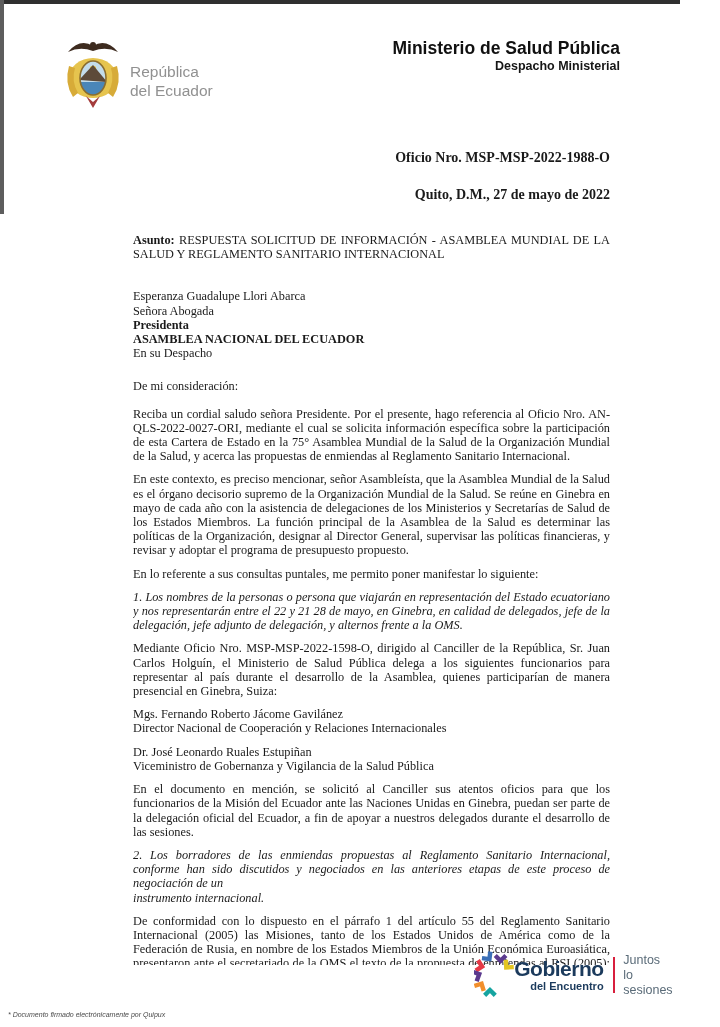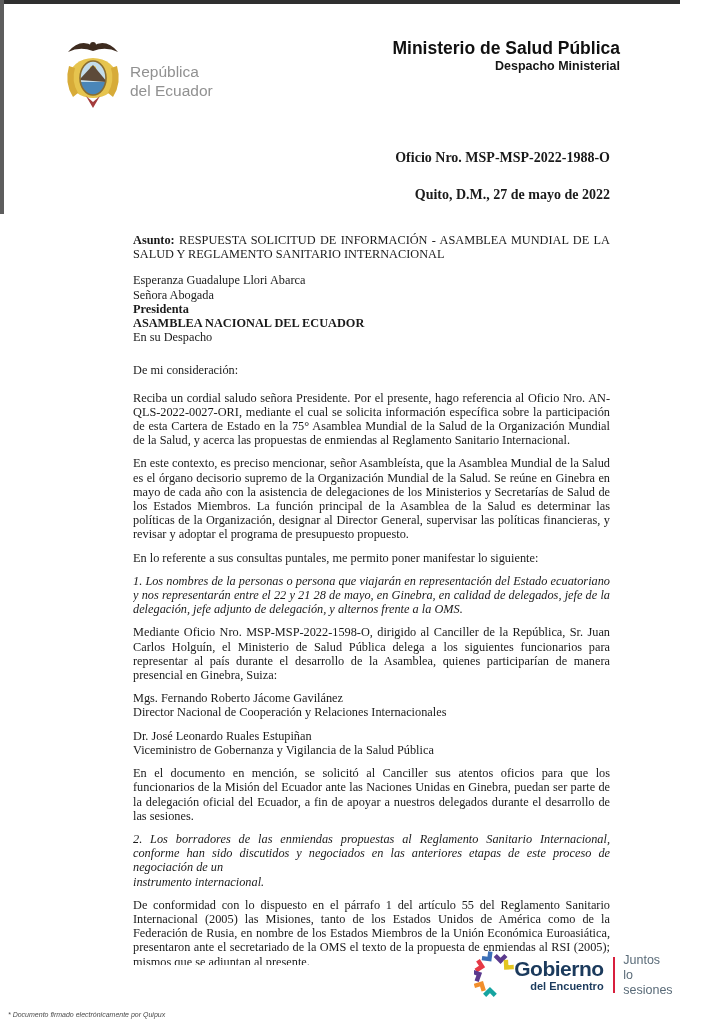--- a/index.html
+++ b/index.html
@@ -18,21 +18,21 @@
   .ministry .t{font-size:17.5px;font-weight:bold;color:#101010;line-height:20px;}
   .ministry .s{font-size:12.5px;font-weight:bold;color:#161616;line-height:16px;}
 
   
   .meta{position:absolute;top:150px;right:70px;text-align:right;font-weight:bold;font-size:14px;}
   .meta .d{margin-top:21px;}
 
   
   .content{position:absolute;top:233px;left:133px;right:70px;bottom:62px;overflow:hidden;
            font-size:12.3px;line-height:14.2px;}
-  .subject{text-align:justify;margin-bottom:12px;}
+  .subject{text-align:justify;margin-bottom:28px;}
   .recipient{margin-bottom:19px;}
   .salutation{margin-bottom:13px;}
   .b{font-weight:bold;}
   .para{margin:0 0 9px 0;}
   .justify{text-align:justify;}
   .italic{font-style:italic;}
   .pre{white-space:pre-line;}
 
   
   .footer-info{position:absolute;left:103px;bottom:42px;width:385px;

